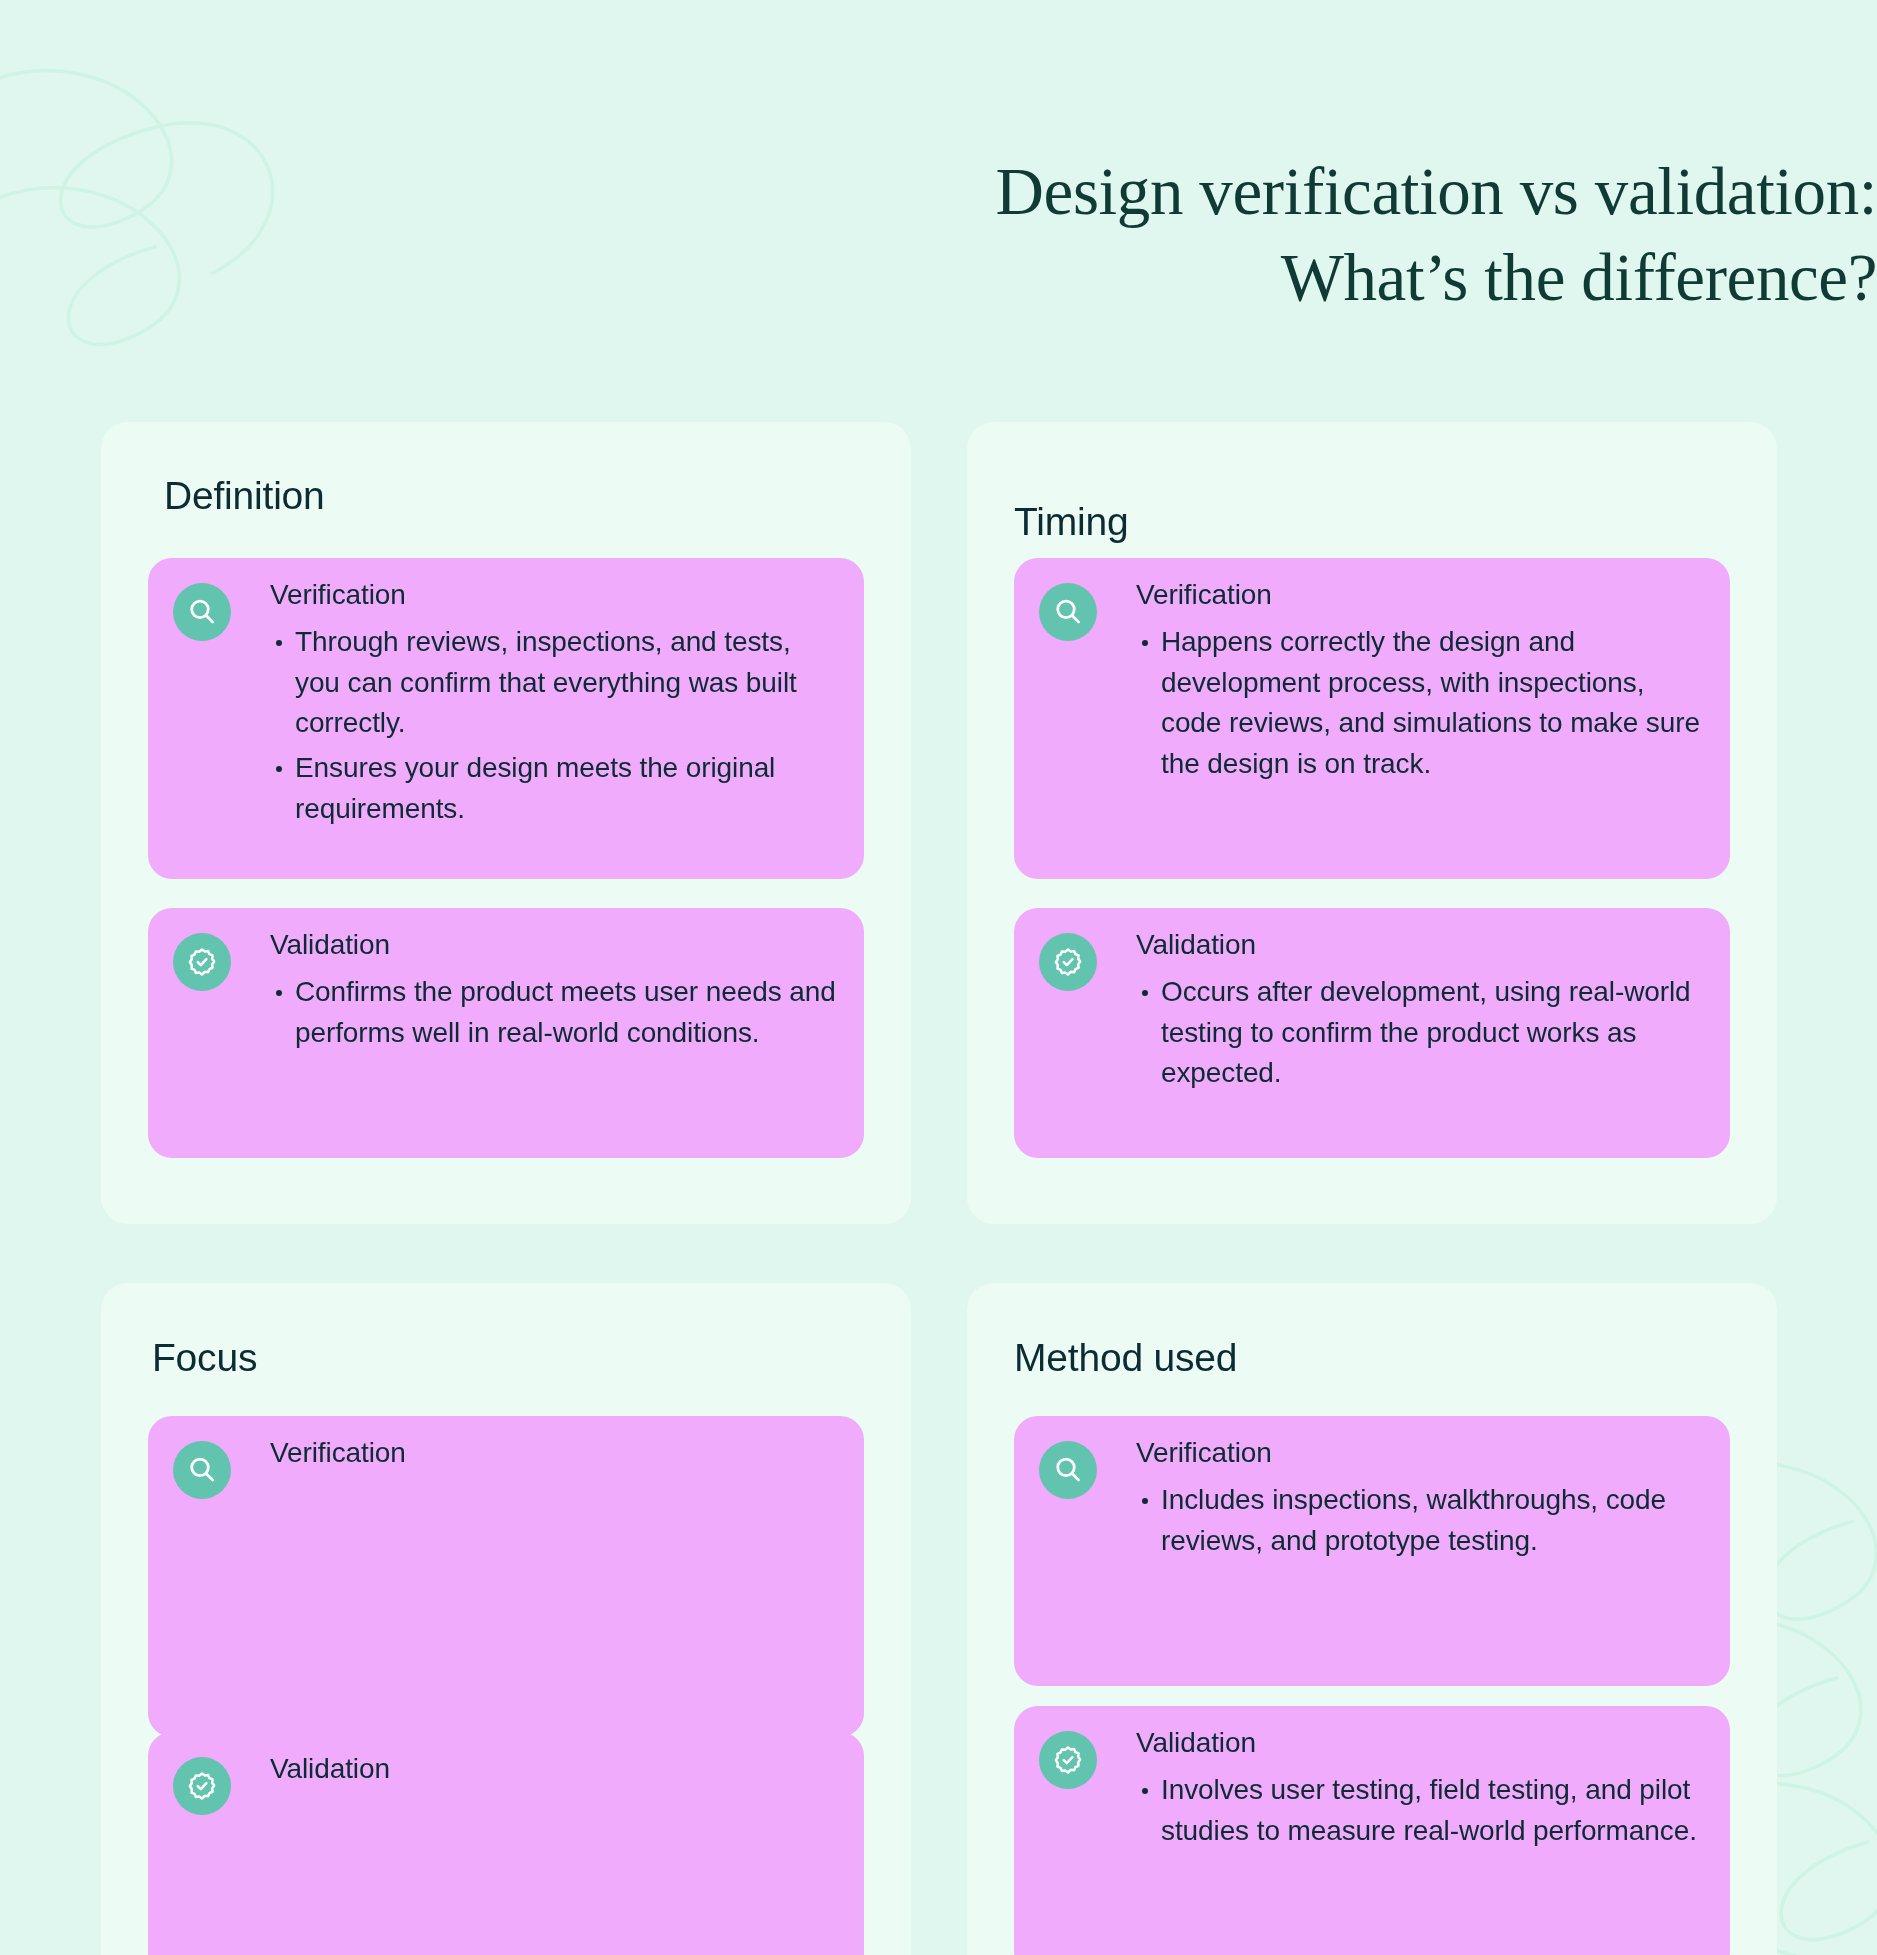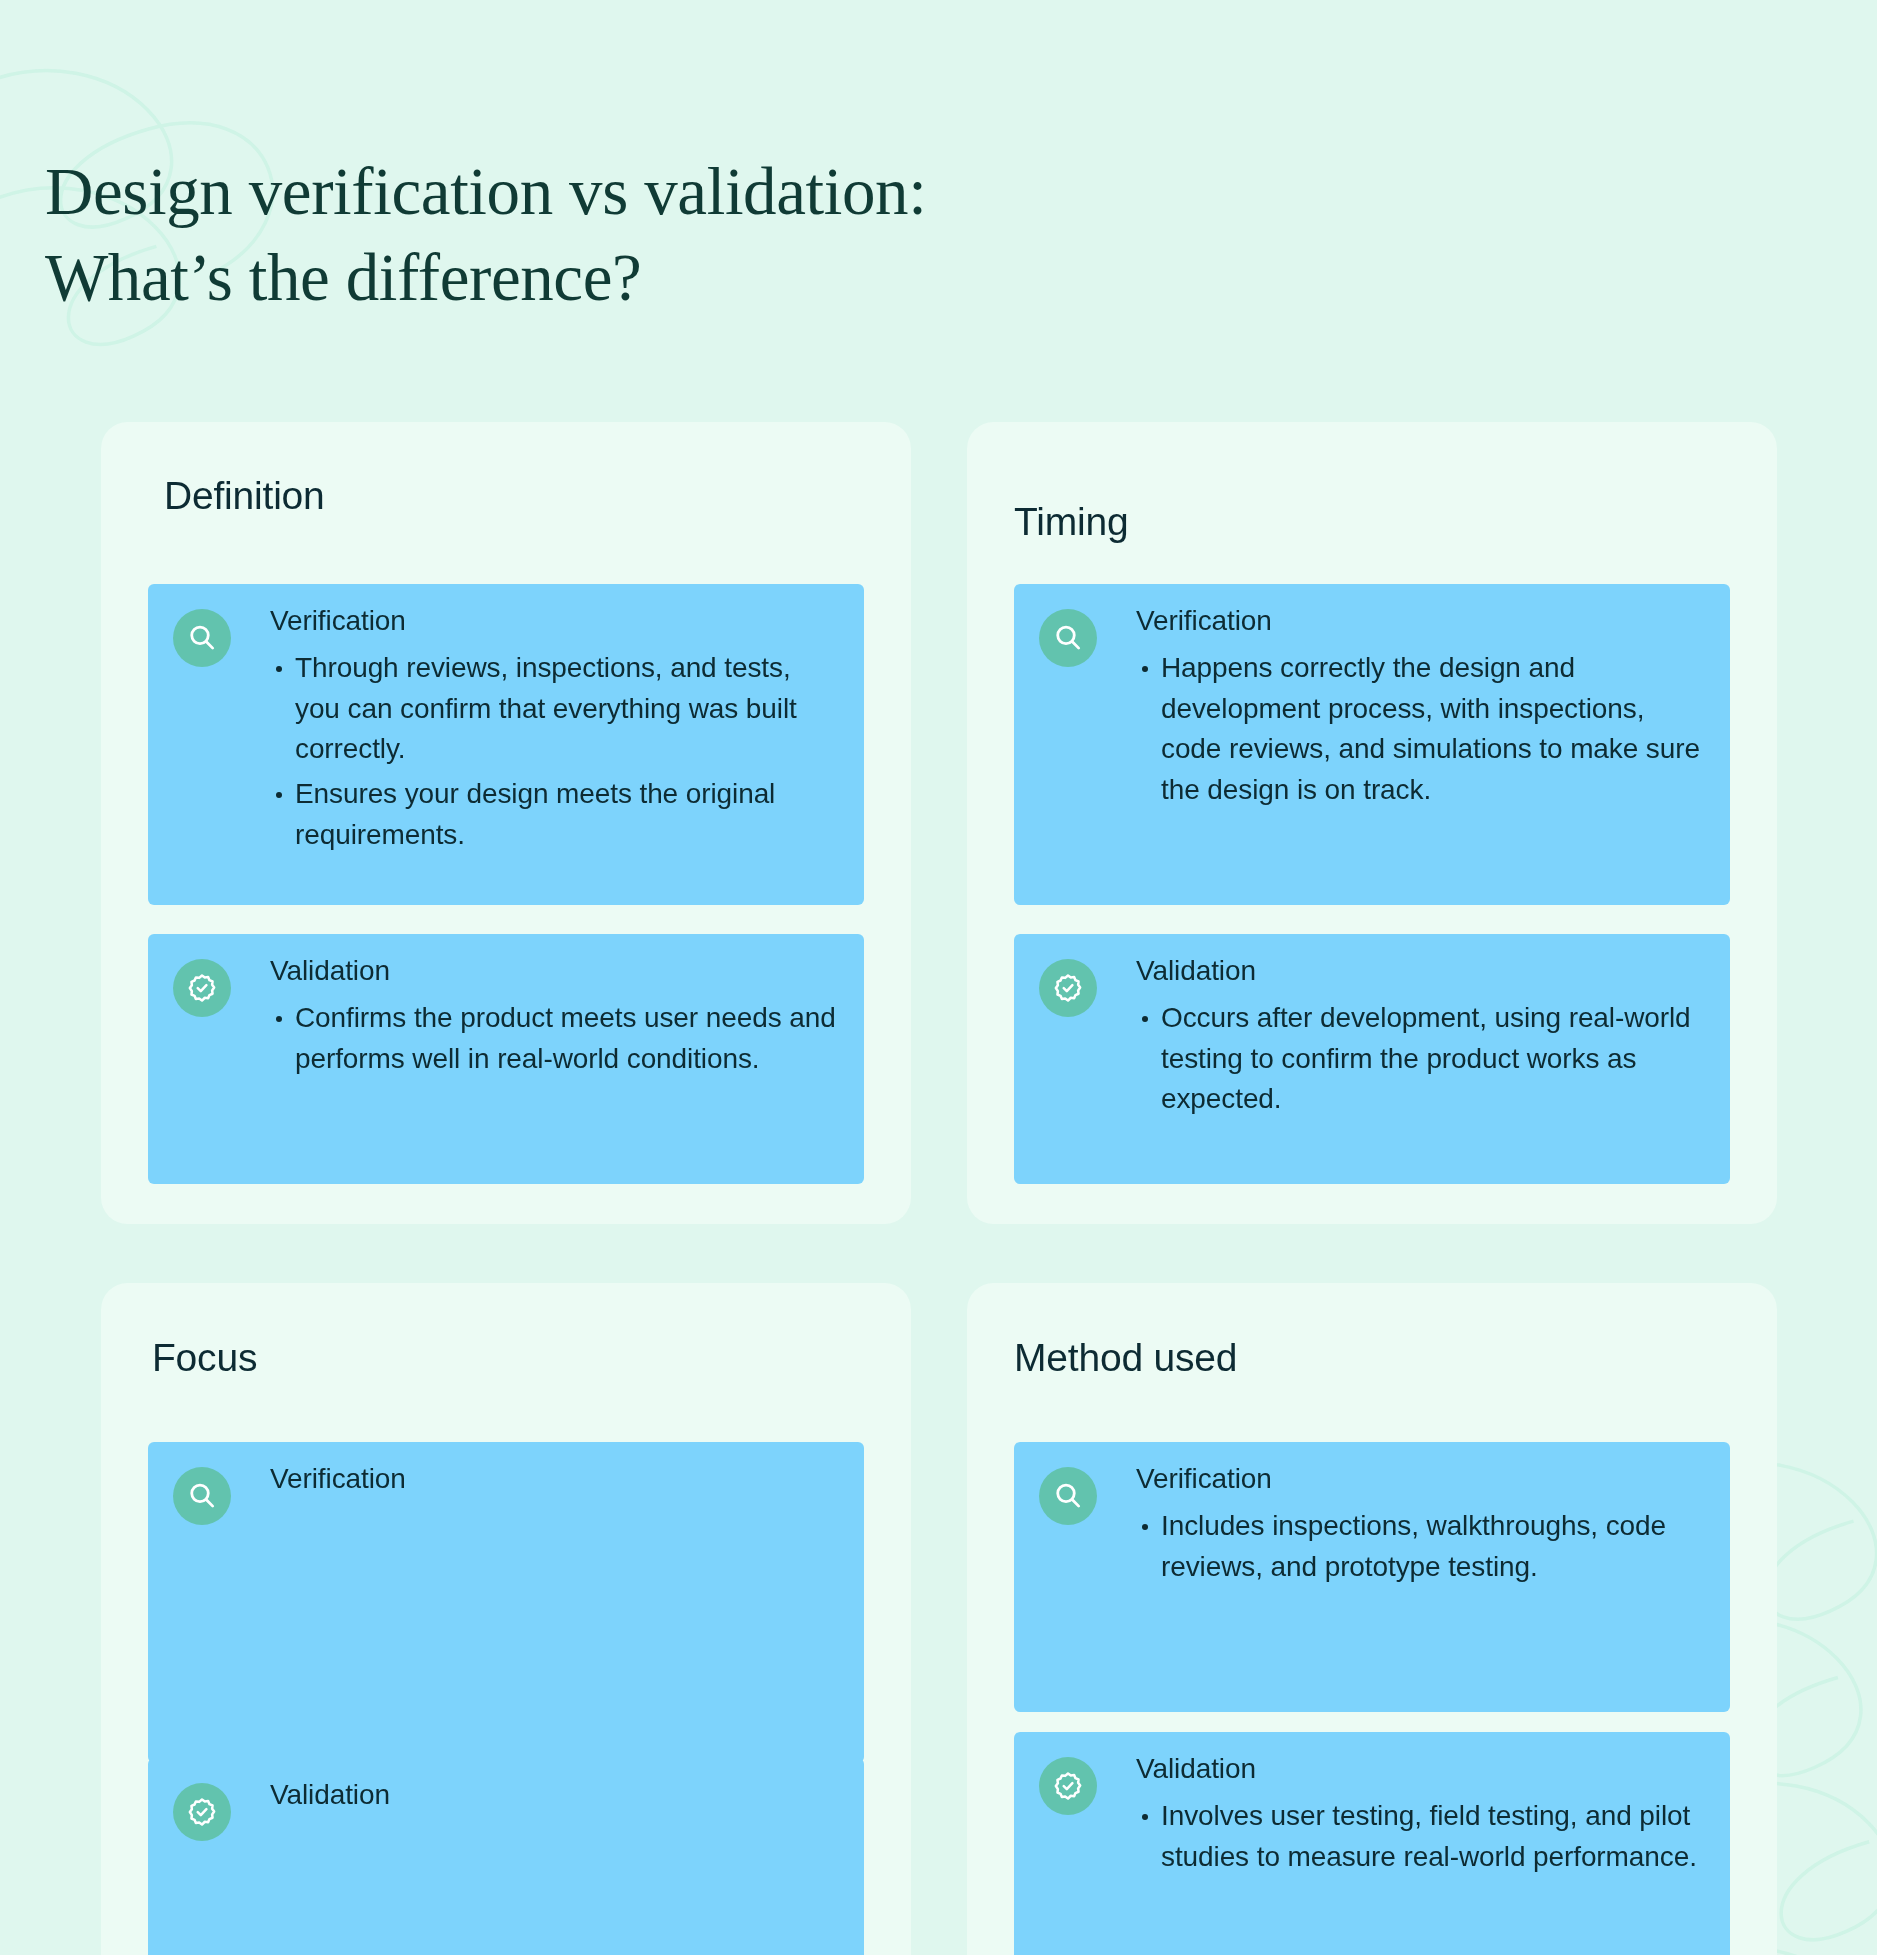--- a/index.html
+++ b/index.html
@@ -13,21 +13,21 @@
   }
 
   
   .bg-deco { position:absolute; inset:0; pointer-events:none; z-index:0; opacity:.55; }
 
   .page { position:relative; z-index:2; width:1877px; height:2886px; }
 
   
   .title {
     position:absolute; left:0; right:0; top:104px;
-    text-align:left;
+    text-align:right;
     font-family:"Liberation Serif", serif;
     color:#103b35;
     font-size:67px;
     line-height:1.28;
     letter-spacing:-0.4px;
     font-weight:400;
     padding-left:45px;
   }
   .title .l2 { display:block; }
 
@@ -41,24 +41,23 @@
     position:absolute;
     font-size:39px;
     font-weight:400;
     color:#0d2b33;
     letter-spacing:-0.2px;
   }
 
   
   .icard {
     position:absolute;
-    background:#7dd3fc;
-    border-radius:6px;
+    background:#f0abfc;
+    border-radius:24px;
     box-sizing:border-box;
-    margin-top:26px;
   }
   .icard-inner {
     position:relative;
     padding:23px 27px 24px 27px;
     box-sizing:border-box;
     height:100%;
   }
 
   .badge {
     position:absolute;

